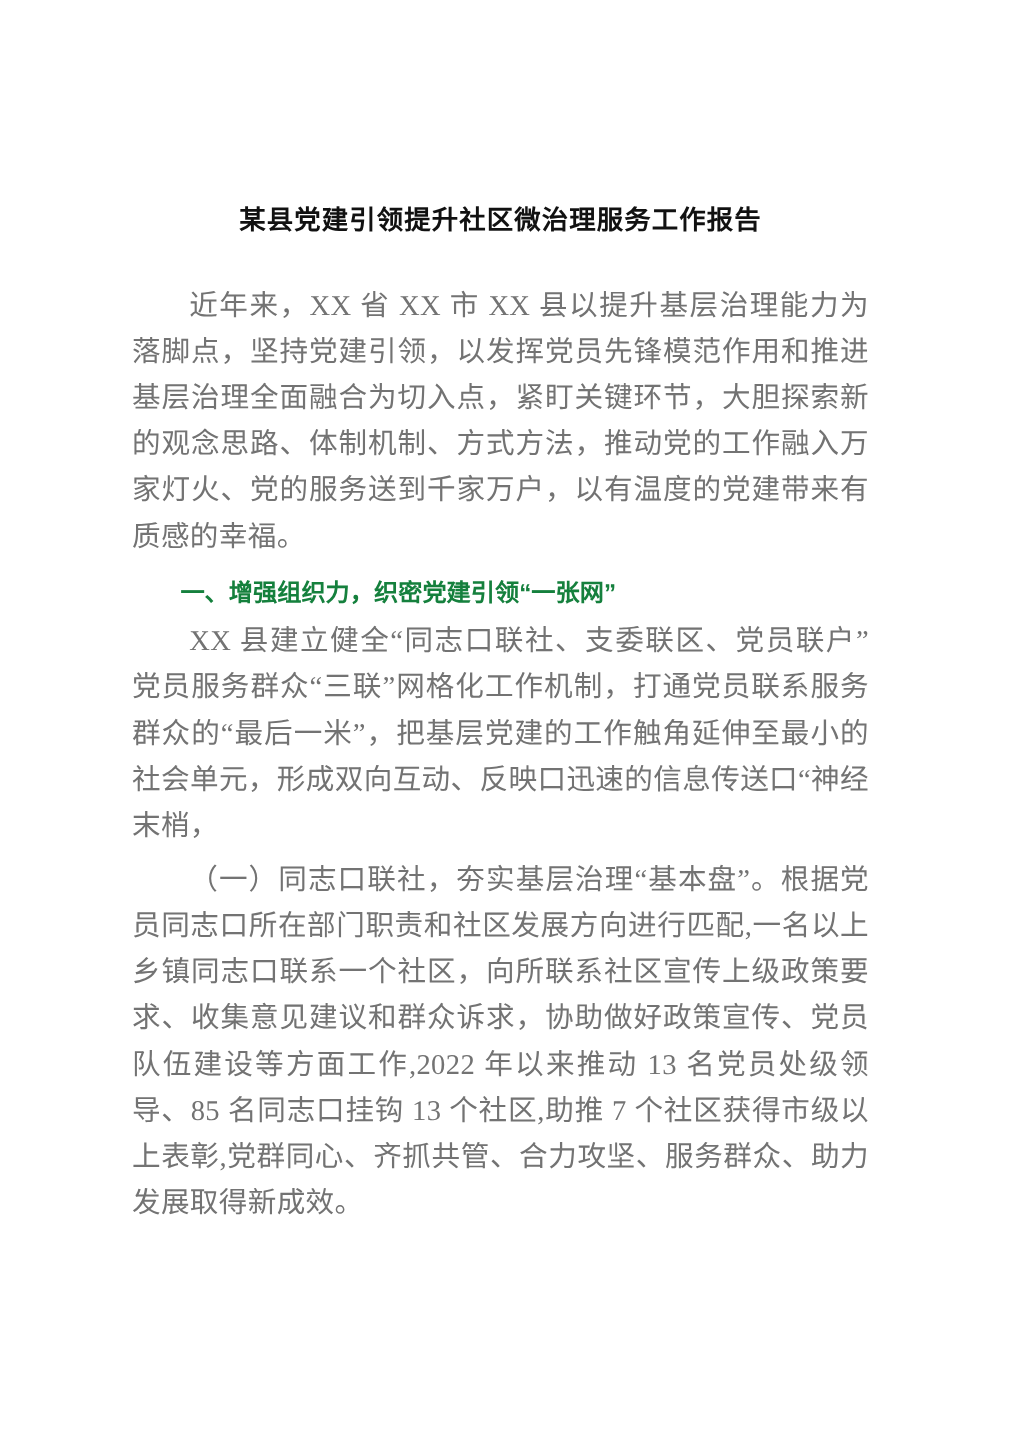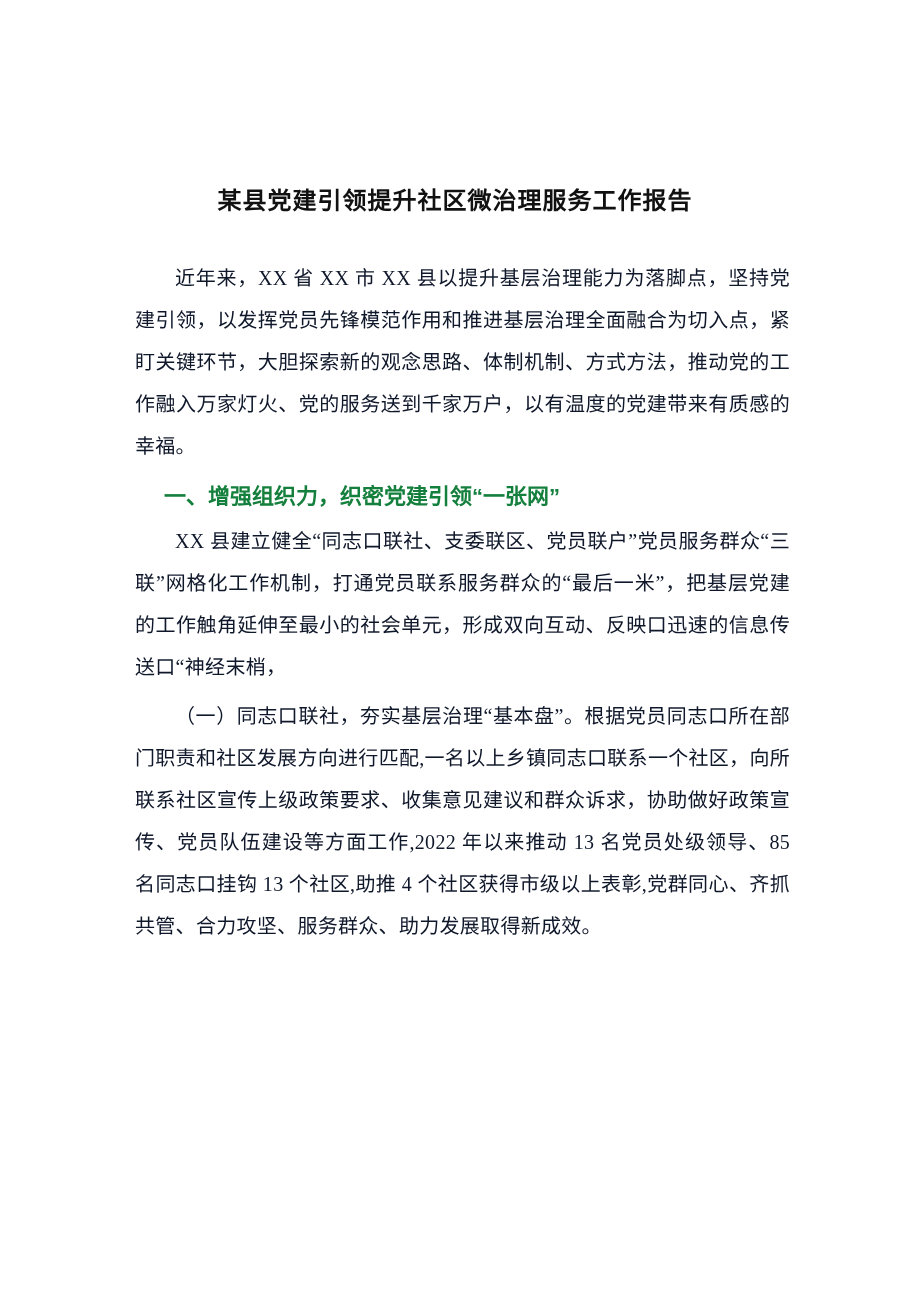--- a/index.html
+++ b/index.html
@@ -25,28 +25,28 @@
     margin: 0 0 38px 0;
     text-align: center;
     font-family: "Liberation Sans", "DejaVu Sans", sans-serif;
     font-weight: bold;
     font-size: 24px;
     line-height: 36px;
     letter-spacing: 1px;
     color: #111111;
   }
   .doc-paragraph {
-    margin: 0 0 7px 15px;
-    font-size: 20px;
+    margin: 0 0 7px 0;
+    font-size: 26px;
     line-height: 42px;
     text-align: justify;
     text-justify: inter-ideograph;
     text-indent: 2em;
     letter-spacing: 0.3px;
-    color: #0f172a;
+    color: #737373;
   }
   .doc-heading {
     margin: 0;
     font-family: "Liberation Sans", "DejaVu Sans", sans-serif;
     font-weight: bold;
     font-size: 22px;
     line-height: 46px;
     text-indent: 2em;
     text-align: left;
     color: #15803d;
@@ -57,15 +57,15 @@
 
 <div class="doc-page">
   <h1 class="doc-title">某县党建引领提升社区微治理服务工作报告</h1>
 
   <p class="doc-paragraph">近年来，XX 省 XX 市 XX 县以提升基层治理能力为落脚点，坚持党建引领，以发挥党员先锋模范作用和推进基层治理全面融合为切入点，紧盯关键环节，大胆探索新的观念思路、体制机制、方式方法，推动党的工作融入万家灯火、党的服务送到千家万户，以有温度的党建带来有质感的幸福。</p>
 
   <h2 class="doc-heading">一、增强组织力，织密党建引领“一张网”</h2>
 
   <p class="doc-paragraph">XX 县建立健全“同志口联社、支委联区、党员联户”党员服务群众“三联”网格化工作机制，打通党员联系服务群众的“最后一米”，把基层党建的工作触角延伸至最小的社会单元，形成双向互动、反映口迅速的信息传送口“神经末梢，</p>
 
-  <p class="doc-paragraph">（一）同志口联社，夯实基层治理“基本盘”。根据党员同志口所在部门职责和社区发展方向进行匹配,一名以上乡镇同志口联系一个社区，向所联系社区宣传上级政策要求、收集意见建议和群众诉求，协助做好政策宣传、党员队伍建设等方面工作,2022 年以来推动 13 名党员处级领导、85 名同志口挂钩 13 个社区,助推 4 个社区获得市级以上表彰,党群同心、齐抓共管、合力攻坚、服务群众、助力发展取得新成效。</p>
+  <p class="doc-paragraph">（一）同志口联社，夯实基层治理“基本盘”。根据党员同志口所在部门职责和社区发展方向进行匹配,一名以上乡镇同志口联系一个社区，向所联系社区宣传上级政策要求、收集意见建议和群众诉求，协助做好政策宣传、党员队伍建设等方面工作,2022 年以来推动 13 名党员处级领导、85 名同志口挂钩 13 个社区,助推 7 个社区获得市级以上表彰,党群同心、齐抓共管、合力攻坚、服务群众、助力发展取得新成效。</p>
 
 </div>
 
 </body></html>

